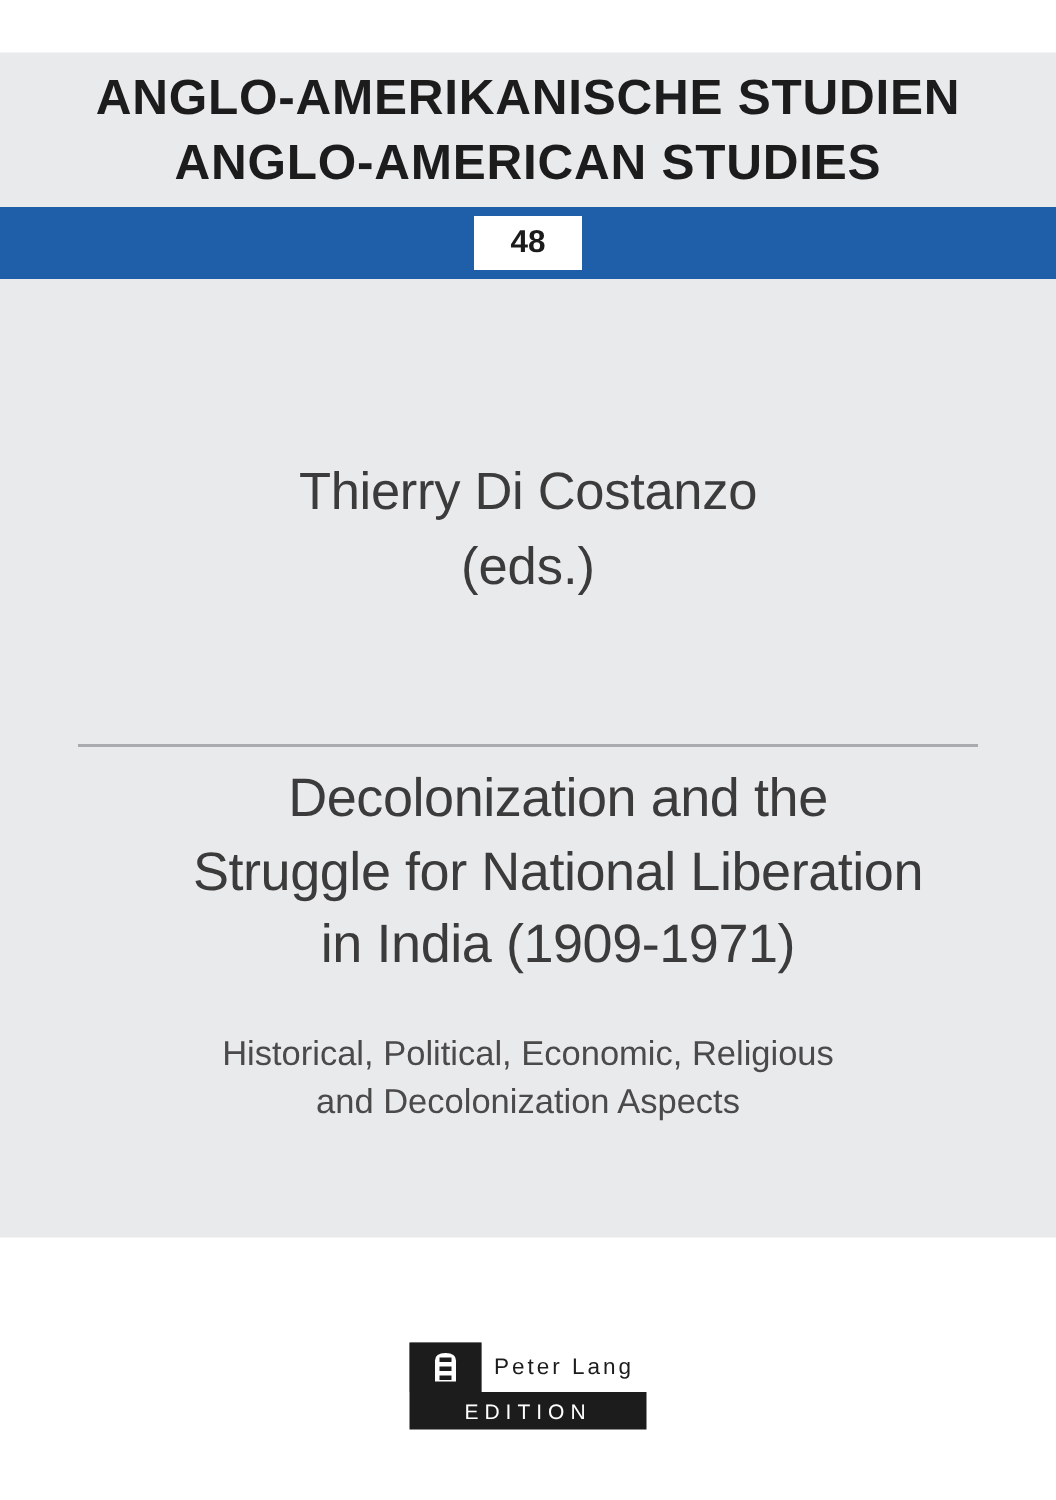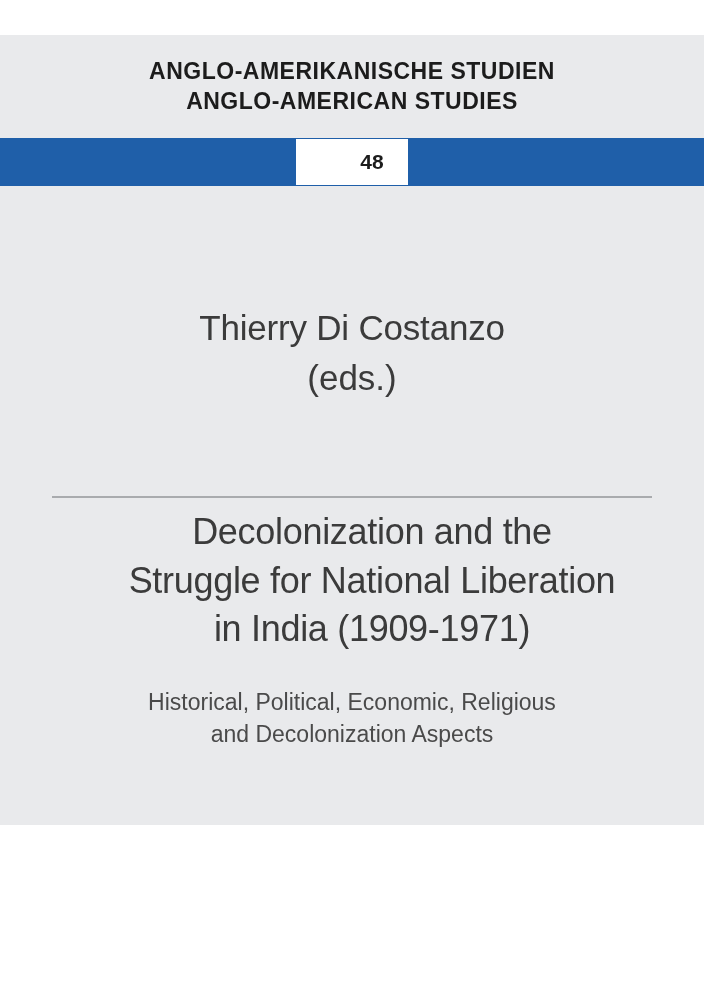--- a/index.html
+++ b/index.html
@@ -26,47 +26,46 @@
     width: 704px;
     height: 103px;
     background: #e9eaec;
     display: flex;
     flex-direction: column;
     align-items: center;
     justify-content: center;
   }
   .series-line {
     font-weight: bold;
-    font-size: 23px;
+    font-size: 33px;
     letter-spacing: 0.5px;
     color: #1c1c1c;
     line-height: 1.28;
     white-space: nowrap;
   }
 
   
   .vol-bar {
     position: absolute;
     left: 0;
     top: 138px;
     width: 704px;
     height: 48px;
     background: #1f5fa9;
     display: flex;
     align-items: center;
     justify-content: center;
   }
   .vol-chip {
     width: 72px;
-    height: 46px;
+    height: 36px;
     background: #ffffff;
     display: flex;
     align-items: center;
     justify-content: center;
-    padding-left: 40px;
   }
   .vol-number {
     font-size: 21px;
     font-weight: bold;
     color: #1c1c1c;
   }
 
   
   .main-field {
     position: absolute;
@@ -203,14 +202,31 @@
       <div class="title-line">Struggle for National Liberation</div>
       <div class="title-line">in India (1909-1971)</div>
       <div class="subtitle-block">
         <div class="subtitle-line">Historical, Political, Economic, Religious</div>
         <div class="subtitle-line">and Decolonization Aspects</div>
       </div>
     </div>
 
   </div>
 
+  <div class="publisher">
+    <div class="logo">
+      <div class="logo-top">
+        <div class="logo-mark">
+          <svg width="48" height="33" viewBox="0 0 48 33" aria-hidden="true">
+            <rect x="0" y="0" width="48" height="33" fill="#1c1c1c"></rect>
+            <path d="M17 26 L17 12 Q17 7 24 7 Q31 7 31 12 L31 26 Z" fill="#ffffff"></path>
+            <rect x="20" y="10" width="8" height="3" fill="#1c1c1c"></rect>
+            <rect x="20" y="16" width="8" height="3" fill="#1c1c1c"></rect>
+            <rect x="20" y="22" width="8" height="3" fill="#1c1c1c"></rect>
+          </svg>
+        </div>
+        <div class="logo-name">Peter Lang</div>
+      </div>
+      <div class="logo-bottom">EDITION</div>
+    </div>
+  </div>
 
 </div>
 
 </body></html>

